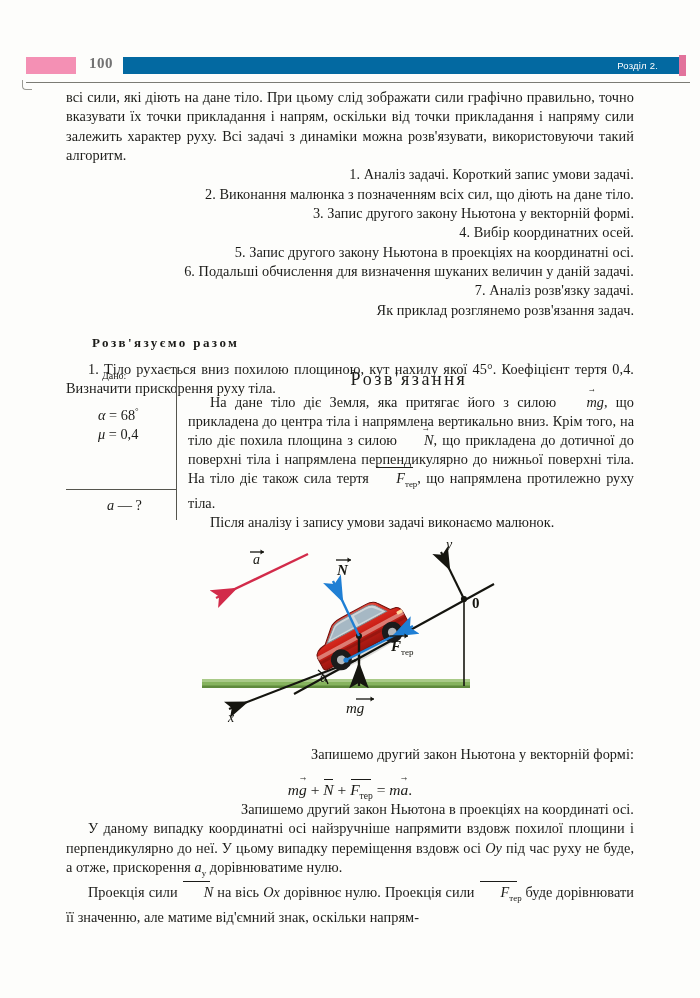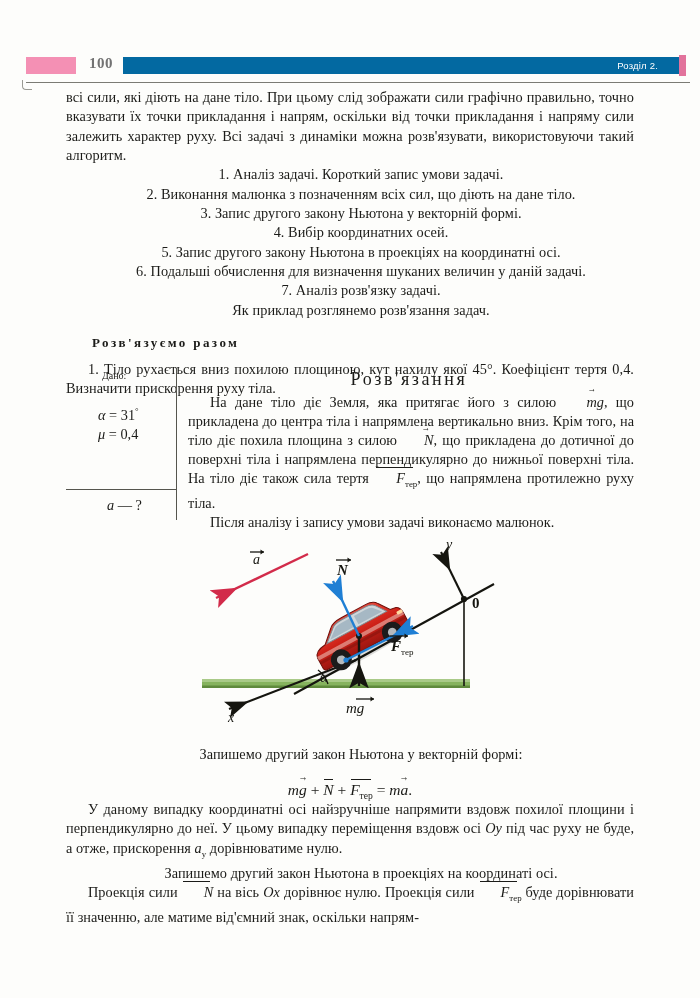--- a/index.html
+++ b/index.html
@@ -98,21 +98,21 @@
   }
   p.t {
     margin: 0;
     font-size: 14.3px;
     line-height: 19.35px;
     text-align: justify;
     text-justify: inter-word;
     letter-spacing: 0.05px;
   }
   p.t.ind { text-indent: 22px; }
-  p.t.noj { text-align: center; }
+  p.t.noj { text-align: right; }
 
   .heading-sp {
     margin: 4px;
     font-size: 13px;
     font-weight: bold;
     letter-spacing: 2.4px;
     text-indent: 22px;
     font-family: "Liberation Serif", serif;
   }
   .gap-sm { height: 11px; }
@@ -284,21 +284,21 @@
     <div class="gap-xs"></div>
     <p class="t ind"><span>1.</span> <span>Тіло рухається вниз похилою площиною, кут нахилу якої 45°. Коефіцієнт тертя 0,4. Визначити прискорення руху тіла.</span></p>
   </div>
 
   <div class="given-block">
     <div class="given-vrule"></div>
     <div class="given-hrule"></div>
 
     <div class="given-label">Дано:</div>
     <div class="given-vals">
-      <div class="row"><i>α</i> <span>= 31</span><span class="deg">°</span></div>
+      <div class="row"><i>α</i> <span>= 68</span><span class="deg">°</span></div>
       <div class="row"><i>μ</i> <span>= 0,4</span></div>
     </div>
     <div class="given-find"><span>a</span> <span class="q">— ?</span></div>
 
     <div class="sol-head">Розв'язання</div>
     <div class="sol-body">
       <p class="ind"><span>На дане тіло діє Земля, яка притягає його з силою </span><span class="vec"><span>mg</span></span><span>, що прикладена до центра тіла і напрямлена вертикально вниз. Крім того, на тіло діє похила площина з силою </span><span class="vec"><span>N</span></span><span>, що прикладена до дотичної до поверхні тіла і напрямлена перпендикулярно до нижньої поверхні тіла. На тіло діє також сила тертя </span><span class="vecbar"><span>F</span><sub class="sm">тер</sub></span><span>, що напрямлена протилежно руху тіла.</span></p>
       <p class="ind">Після аналізу і запису умови задачі виконаємо малюнок.</p>
     </div>
   </div>
@@ -398,18 +398,18 @@
 
   <div class="body-col" style="top:745px;">
     <p class="t noj ind">Запишемо другий закон Ньютона у векторній формі:</p>
   </div>
 
   <div class="formula">
     <span class="it">m</span><span class="vec"><span>g</span></span>&nbsp;<span>+</span>&nbsp;<span class="vecbar"><span>N</span></span>&nbsp;<span>+</span>&nbsp;<span class="vecbar"><span>F</span><sub class="sm">тер</sub></span>&nbsp;<span>=</span>&nbsp;<span class="it">m</span><span class="vec"><span>a</span></span><span>.</span>
   </div>
 
   <div class="tail">
+    <p class="t noj ind">Запишемо другий закон Ньютона в проекціях на координаті осі.</p>
     <p class="t ind"><span>У даному випадку координатні осі найзручніше напрямити вздовж похилої площини і перпендикулярно до неї. У цьому випадку переміщення вздовж осі </span><i>Oy</i><span> під час руху не буде, а отже, прискорення </span><i><span>a</span><sub class="sm">y</sub></i><span> дорівнюватиме нулю.</span></p>
-    <p class="t noj ind">Запишемо другий закон Ньютона в проекціях на координаті осі.</p>
     <p class="t ind"><span>Проекція сили </span><span class="vecbar"><span>N</span></span><span> на вісь </span><i>Ox</i><span>  дорівнює нулю. Проекція сили </span><span class="vecbar"><span>F</span><sub class="sm">тер</sub></span><span>  буде дорівнювати її значенню, але матиме від'ємний знак, оскільки напрям-</span></p>
   </div>
 
 </div>
 
 </body></html>

